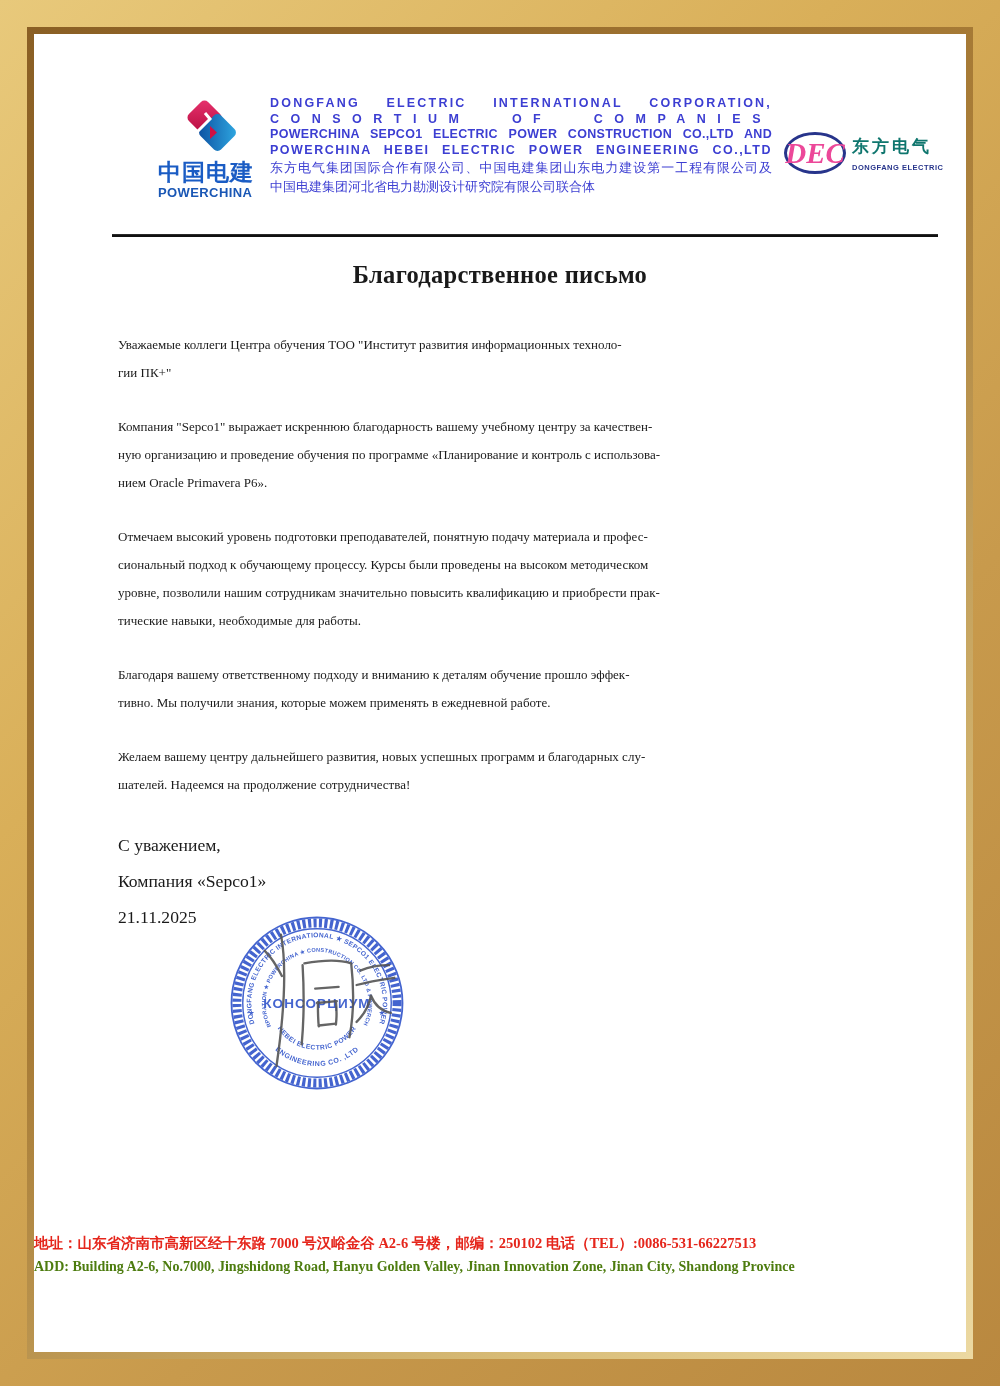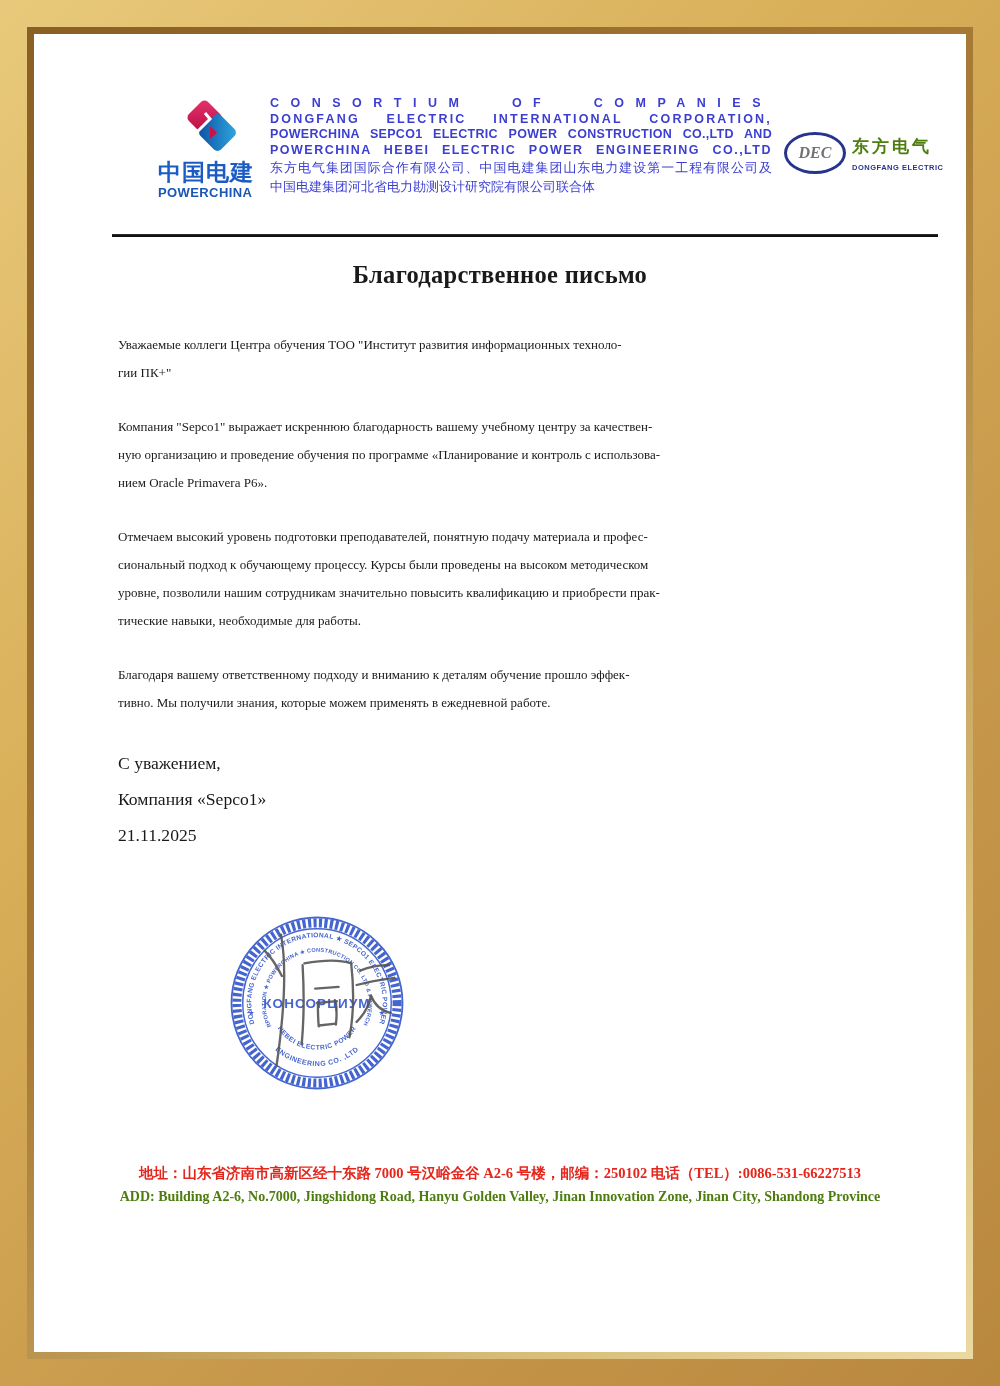--- a/index.html
+++ b/index.html
@@ -35,41 +35,41 @@
   .c-line.l0 { letter-spacing:11.5px; }
   .c-line.l1 { letter-spacing:2.2px; }
   .c-line.l2 { letter-spacing:0.3px; }
   .c-line.l3 { letter-spacing:1.5px; }
   .c-cn { font-size:13px; line-height:19px; font-weight:normal; color:#3c3ed2; }
   .c-cn.just { text-align:justify; text-align-last:justify; }
 
   .dec-logo { width:156px; margin-top:32px; display:flex; align-items:center; flex:0 0 auto; }
   .dec-oval { width:62px; height:42px; border:3px solid #27348b; border-radius:50%;
     display:flex; align-items:center; justify-content:center; flex:0 0 auto;
-    font-family:"Liberation Serif", serif; font-style:italic; font-weight:bold; font-size:16px; color:#737373; }
+    font-family:"Liberation Serif", serif; font-style:italic; font-weight:bold; font-size:29px; color:#ec4899; }
   .dec-right { margin-left:6px; }
-  .dec-cn { font-family:"Liberation Sans", sans-serif; font-weight:bold; font-size:17px; color:#4d7c0f; letter-spacing:3px; white-space:nowrap; }
+  .dec-cn { font-family:"Liberation Sans", sans-serif; font-weight:bold; font-size:17px; color:#0f766e; letter-spacing:3px; white-space:nowrap; }
   .dec-en { font-family:"Liberation Sans", sans-serif; font-weight:bold; font-size:7.5px; color:#27348b; letter-spacing:0.5px; margin-top:5px; white-space:nowrap; }
 
   
   .rule { margin:34px 28px 0 78px; height:2px; border-top:1.5px solid #2a2a2a; border-bottom:2.5px solid #111; }
 
   
   .doc-title { margin-top:24px; text-align:center; font-size:24.5px; font-weight:bold; letter-spacing:0.3px; }
   .body-text { margin:42px 52px 0 84px; font-size:13px; line-height:28px; }
   .body-text p { margin:0 0 26px 0; white-space:pre-line; }
 
   .sig-block { margin:32px 52px 15px 84px; font-size:17.6px; line-height:28px; }
   .sig-block p { margin:0 0 8px 0; }
 
   
   .stamp { position:absolute; left:193px; top:879px; width:180px; height:180px; opacity:0.93; }
 
   
-  .footer { position:absolute; top:1128px; left:0; right:0; text-align:center; font-weight:bold; }
+  .footer { position:absolute; top:1198px; left:0; right:0; text-align:left; font-weight:bold; }
   .footer-cn { color:#e5261c; font-size:14.5px; line-height:23px; white-space:nowrap; }
   .footer-en { color:#4d7c0f; font-size:14px; line-height:23px; white-space:nowrap; }
 </style>
 </head>
 <body>
 
 <div class="frame">
 <div class="bevel">
 <div class="page">
 
@@ -90,22 +90,22 @@
         <rect x="12" y="4" width="27" height="27" rx="5" transform="rotate(45 25.5 17.5)" fill="url(#gRed)"></rect>
         <rect x="24" y="18" width="29" height="29" rx="5" transform="rotate(45 38.5 32.5)" fill="url(#gBlue)"></rect>
         <path d="M 19 31 L 31 19 L 26 13" stroke="#ffffff" stroke-width="3" fill="none"></path>
         <path d="M 31 26 l 7 6.5 -7 6.5 z" fill="#cf1044"></path>
       </svg>
       <div class="pc-cn">中国电建</div>
       <div class="pc-en">POWERCHINA</div>
     </div>
 
     <div class="consortium">
+      <div class="c-line l1">DONGFANG ELECTRIC INTERNATIONAL CORPORATION,</div>
       <div class="c-line l0">CONSORTIUM OF COMPANIES</div>
-      <div class="c-line l1">DONGFANG ELECTRIC INTERNATIONAL CORPORATION,</div>
       <div class="c-line l2">POWERCHINA SEPCO1 ELECTRIC POWER CONSTRUCTION CO.,LTD AND</div>
       <div class="c-line l3">POWERCHINA HEBEI ELECTRIC POWER ENGINEERING CO.,LTD</div>
       <div class="c-cn just">东方电气集团国际合作有限公司、中国电建集团山东电力建设第一工程有限公司及</div>
       <div class="c-cn">中国电建集团河北省电力勘测设计研究院有限公司联合体</div>
     </div>
 
     <div class="dec-logo">
       <div class="dec-oval">DEC</div>
       <div class="dec-right">
         <div class="dec-cn">东方电气</div>
@@ -123,20 +123,22 @@
 гии ПК+"</p>
     <p>Компания "Sepco1" выражает искреннюю благодарность вашему учебному центру за качествен-
 ную организацию и проведение обучения по программе «Планирование и контроль с использова-
 нием Oracle Primavera P6».</p>
     <p>Отмечаем высокий уровень подготовки преподавателей, понятную подачу материала и профес-
 сиональный подход к обучающему процессу. Курсы были проведены на высоком методическом
 уровне, позволили нашим сотрудникам значительно повысить квалификацию и приобрести прак-
 тические навыки, необходимые для работы.</p>
     <p>Благодаря вашему ответственному подходу и вниманию к деталям обучение прошло эффек-
 тивно. Мы получили знания, которые можем применять в ежедневной работе.</p>
+    <p>Желаем вашему центру дальнейшего развития, новых успешных программ и благодарных слу-
+шателей. Надеемся на продолжение сотрудничества!</p>
   </div>
 
   <div class="sig-block">
     <p>С уважением,</p>
     <p>Компания «Sepco1»</p>
     <p>21.11.2025</p>
   </div>
 
   <div class="stamp">
     <svg width="180" height="180" viewBox="0 0 200 200">

